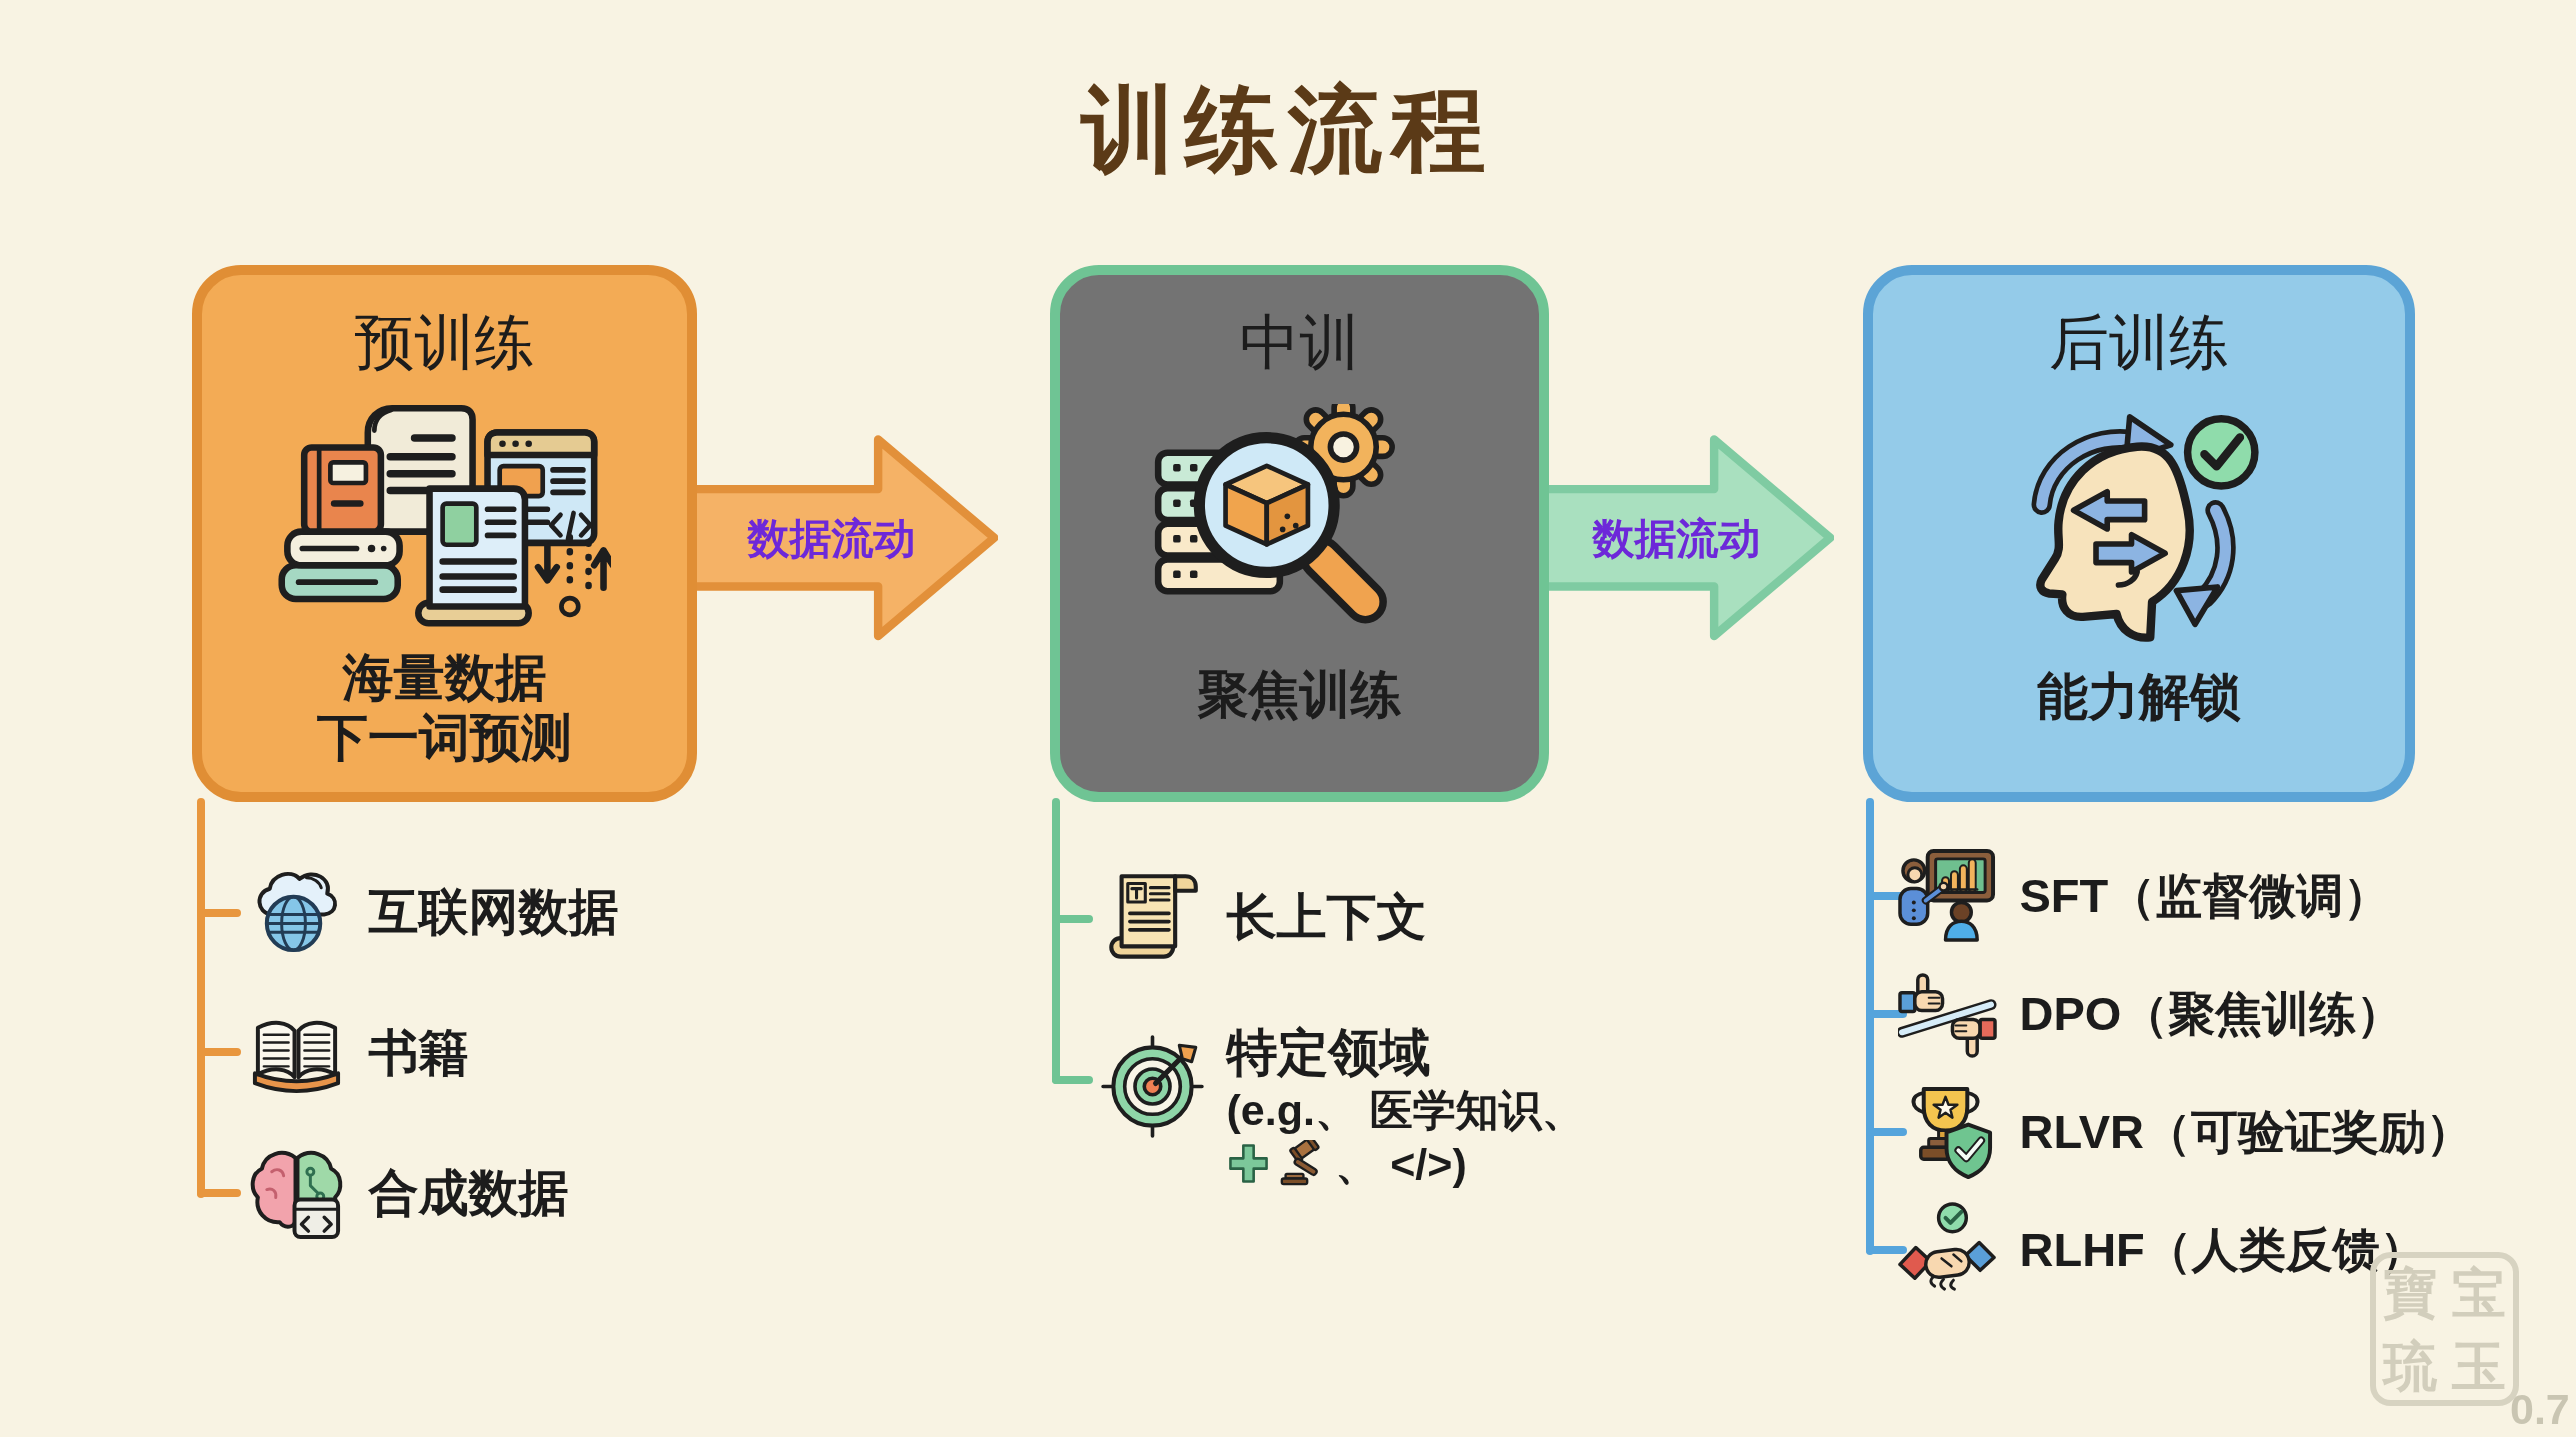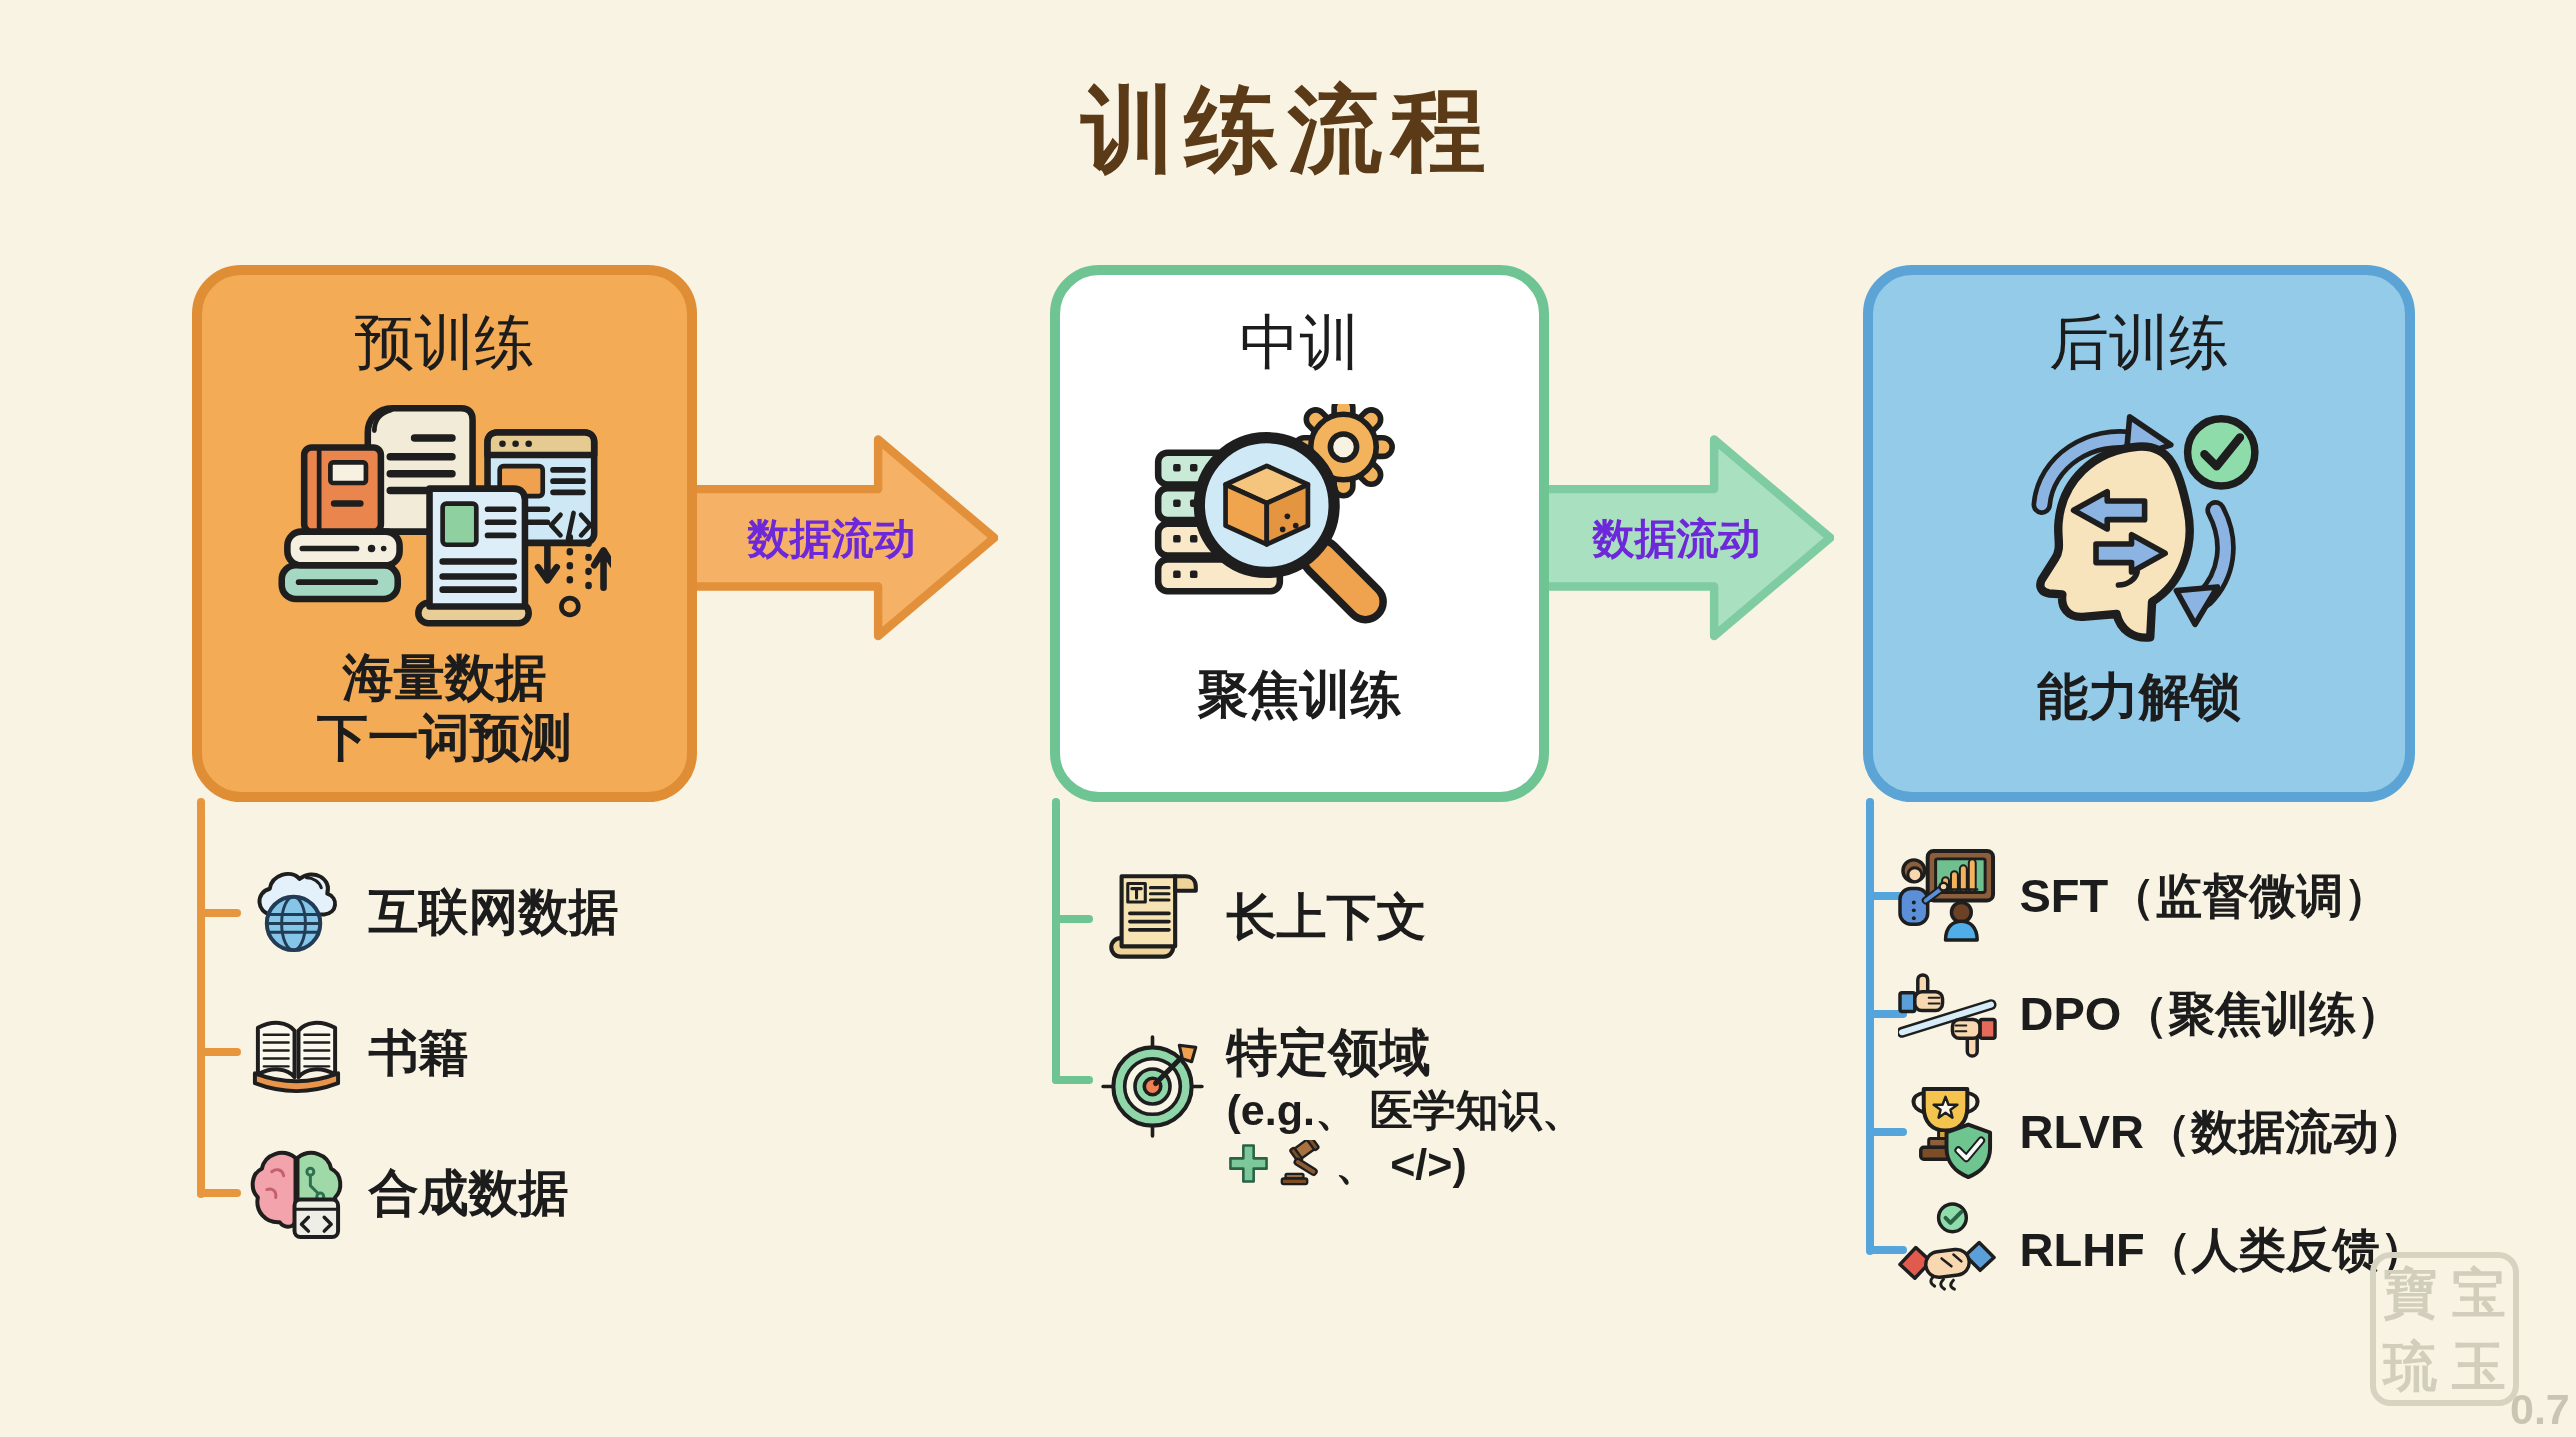--- a/index.html
+++ b/index.html
@@ -6,21 +6,21 @@
   .canvas{position:relative;width:2576px;height:1438px;background:#F8F3E3;overflow:hidden;
           font-family:"Liberation Sans","DejaVu Sans",sans-serif;color:#1c1c1c;}
 
   .title{position:absolute;top:67px;left:0;width:100%;text-align:center;
          font-size:94px;font-weight:800;color:#5B3A17;letter-spacing:9.4px;}
 
   
   .stage-box{position:absolute;top:265px;height:537px;border-radius:49px;box-sizing:border-box;
              display:flex;flex-direction:column;align-items:center;z-index:3;}
   #box-pre {left:192px; width:505px;background:#F3AB55;border:10.3px solid #E08E35;}
-  #box-mid {left:1050px;width:499px;background:#ffffff;border:10.3px solid #6FC494;}
+  #box-mid {left:1050px;width:499px;background:#737373;border:10.3px solid #6FC494;}
   #box-post{left:1863px;width:552px;background:#94CBE9;border:10.3px solid #5CA4D6;gap:24px;}
   .box-title{margin-top:34px;font-size:60px;font-weight:400;line-height:67px;}
   .box-icon-slot{flex:1;display:flex;align-items:center;justify-content:center;}
   .box-caption{font-size:51px;font-weight:800;text-align:center;line-height:60px;}
   #box-pre  .box-caption{margin-bottom:24px;}
   #box-mid  .box-caption{margin-bottom:67px;}
   #box-post .box-caption{margin-bottom:67px;}
 
   
   .flow-arrow{position:absolute;top:432px;z-index:1;}
@@ -353,21 +353,21 @@
       <path d="M26 10 C12 12 12 26 27 30 M70 10 C84 12 84 26 69 30" fill="none" stroke="#1e1e1e" stroke-width="4"></path>
       <path d="M26 6 H70 V24 C70 40 61 48 48 48 C35 48 26 40 26 24 Z" fill="#F4C44F" stroke="#1e1e1e" stroke-width="4"></path>
       <polygon points="48,14 51,22 60,22 53,27 55,35 48,30 41,35 43,27 36,22 45,22" fill="#FDF8EA" stroke="#1e1e1e" stroke-width="2.5"></polygon>
       <rect x="41" y="48" width="14" height="8" fill="#D9A33C" stroke="#1e1e1e" stroke-width="3"></rect>
       <rect x="31" y="56" width="34" height="9" rx="2" fill="#8B5E3C" stroke="#1e1e1e" stroke-width="3"></rect>
       <rect x="23" y="65" width="50" height="12" rx="3" fill="#7B4E28" stroke="#1e1e1e" stroke-width="3.5"></rect>
       <path d="M71 42 L93 50 V66 C93 80 84 90 71 95 C58 90 49 80 49 66 V50 Z" fill="#6FC590" stroke="#1e1e1e" stroke-width="4"></path>
       <path d="M61 68 L69 76 L84 58" stroke="#1e1e1e" stroke-width="8" fill="none"></path>
       <path d="M61 68 L69 76 L84 58" stroke="#F4FBF6" stroke-width="4" fill="none"></path>
     </svg>
-    <div class="item-label">RLVR（数据流动）</div>
+    <div class="item-label">RLVR（可验证奖励）</div>
   </div>
 
   <div class="item-row" id="brow4">
     <svg class="item-icon" width="99" height="99" viewBox="0 0 100 100">
       <circle cx="55" cy="17" r="14" fill="#8FDCAB" stroke="#1e1e1e" stroke-width="3.5"></circle>
       <path d="M48 17 l5 5 11 -11" stroke="#2A6245" stroke-width="4" fill="none"></path>
       <path d="M2 64 L18 47 L33 61 L17 78 Z" fill="#E05A4E" stroke="#1e1e1e" stroke-width="3.5"></path>
       <path d="M97 57 L82 42 L68 55 L83 70 Z" fill="#5A9FD8" stroke="#1e1e1e" stroke-width="3.5"></path>
       <rect x="28" y="50" width="44" height="26" rx="13" fill="#F8D8B0" stroke="#1e1e1e" stroke-width="3.5" transform="rotate(-7 50 63)"></rect>
       <path d="M36 76 q-6 6 1 10 M46 79 q-6 6 1 10 M56 80 q-6 6 1 9" stroke="#1e1e1e" stroke-width="3" fill="none"></path>

